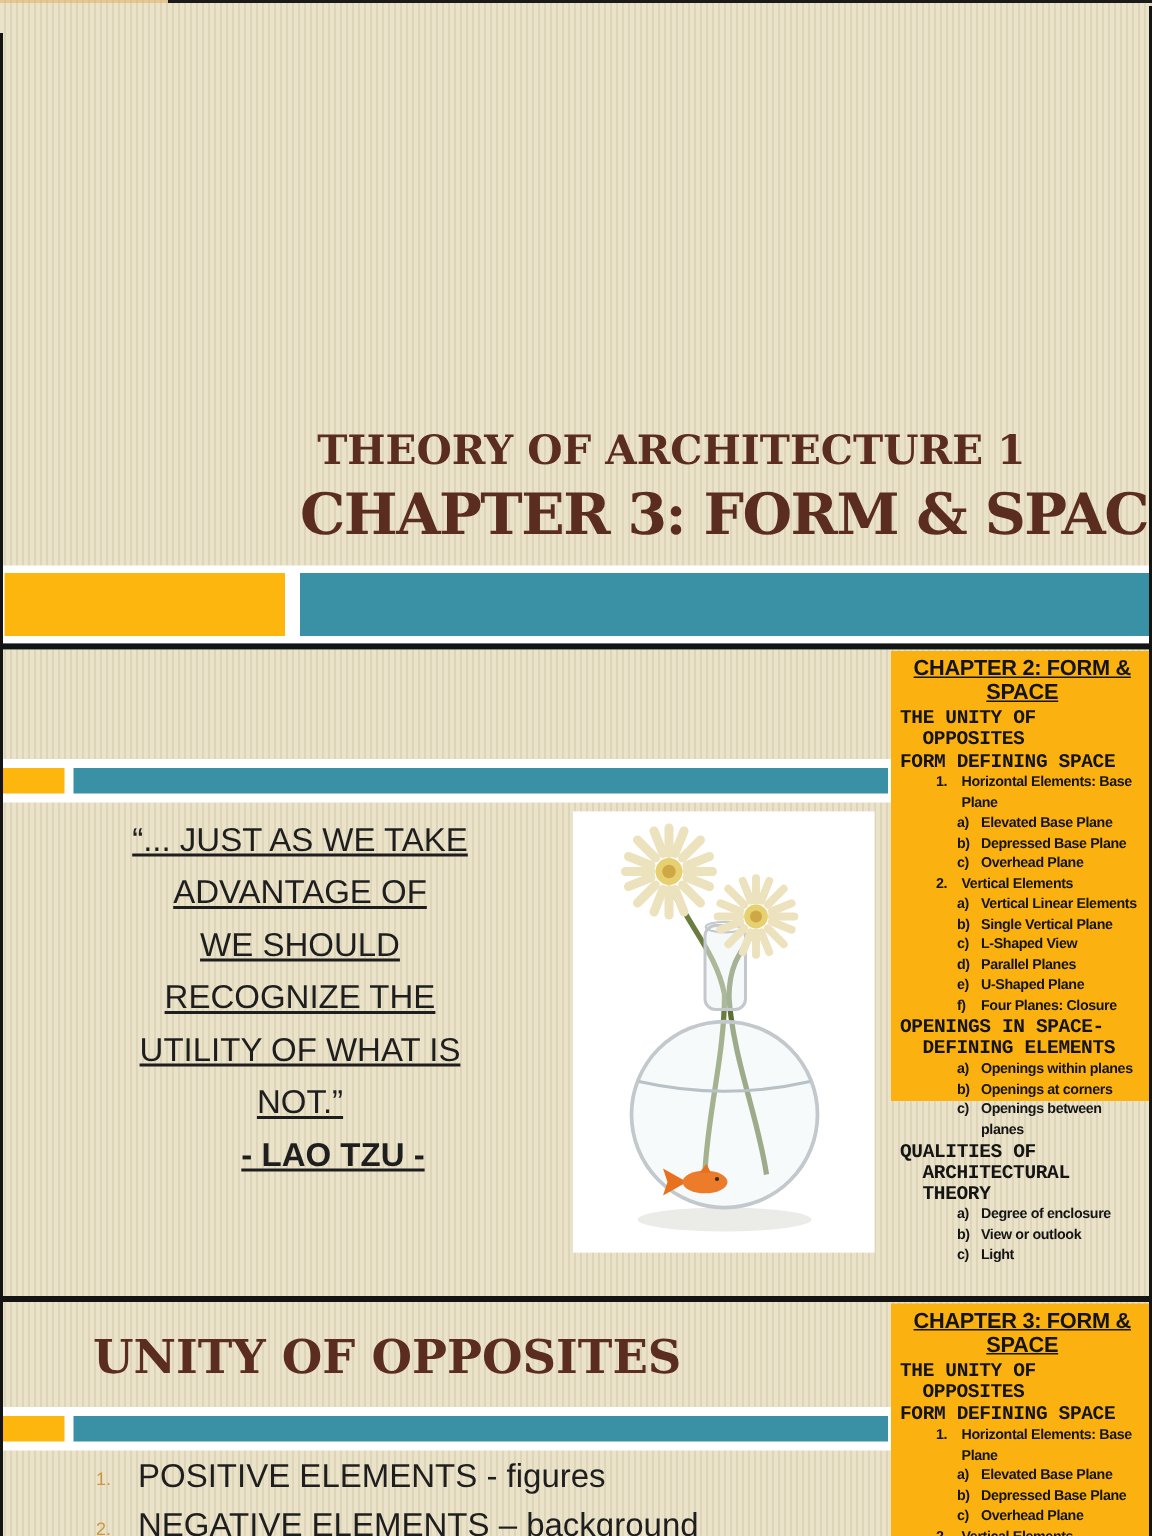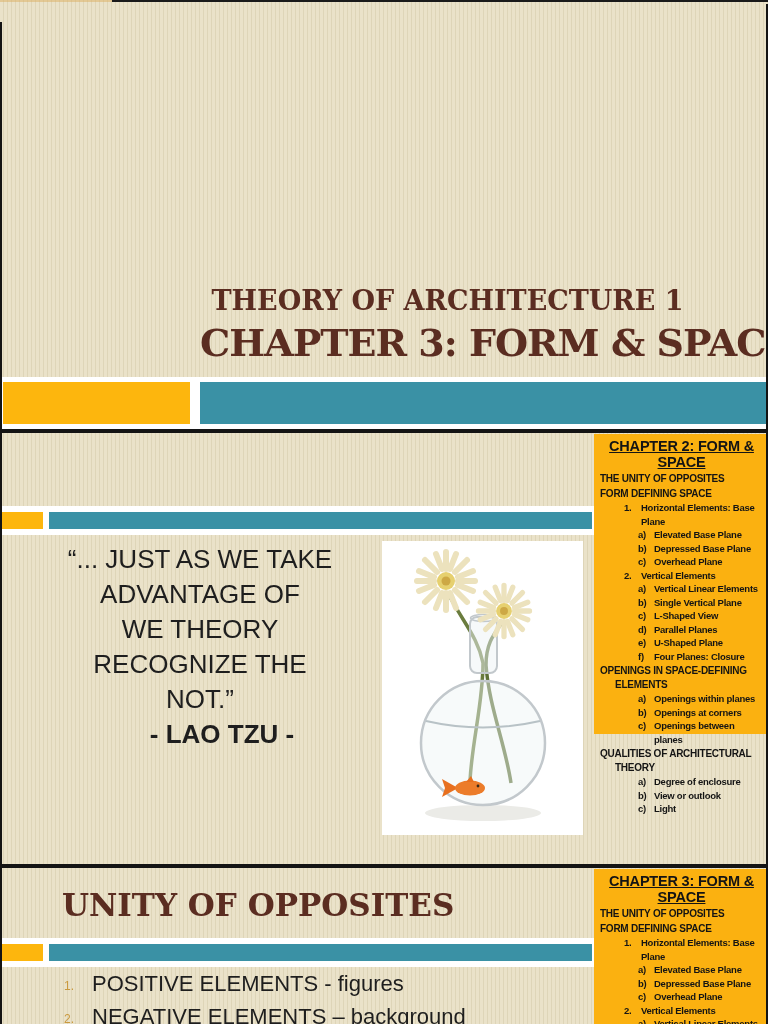--- a/index.html
+++ b/index.html
@@ -35,38 +35,38 @@
 
   
   .h-heading{position:absolute;left:62px;color:#5b2d21;font-family:"DejaVu Serif", serif;
     font-weight:bold;font-size:31px;line-height:36px;white-space:nowrap;}
   .band2{position:absolute;left:0;width:768px;height:29px;background:#ffffff;}
   .band2 .orange{position:absolute;left:0;top:6px;width:43px;height:17px;background:#fdb60d;}
   .band2 .teal{position:absolute;left:49px;top:6px;width:543px;height:17px;background:#3a91a5;}
 
   
   .quote{position:absolute;left:20px;top:109px;width:360px;text-align:center;color:#1e1e1e;
-    font-size:26px;line-height:35px;}
+    font-size:22px;line-height:35px;text-decoration:underline;}
   .quote .attr{font-weight:bold;transform:translateX(22px);text-align:center;}
 
   
   .photo{position:absolute;left:382px;top:108px;width:201px;height:294px;background:#ffffff;}
 
   
   .sidebar{position:absolute;left:594px;top:1px;width:174px;background:#fbb110;color:#141414;
     box-sizing:border-box;padding:4px 5px 8px 6px;z-index:10;}
   #sidebar2{height:300px;}
   #sidebar3{height:168px;}
   .sb-title{font-size:14.5px;line-height:16px;font-weight:bold;text-align:center;letter-spacing:-0.2px;}
   .sb-title span{text-decoration:underline;display:block;}
   .sb-lines{margin-top:2px;}
   .sb-line{display:flex;font-weight:bold;font-size:9.5px;line-height:13.5px;letter-spacing:-0.25px;}
   .sb-line .num{flex:0 0 auto;}
   .sb-line .num:empty{display:none;}
-  .sb-line.lv0{display:block;font-size:10px;line-height:14px;padding-left:15px;text-indent:-15px;margin-top:1px;}
+  .sb-line.lv0{display:block;font-size:13px;line-height:14px;padding-left:15px;text-indent:-15px;margin-top:1px;font-family:Liberation Mono, monospace;}
   .sb-line.lv1{padding-left:24px;}
   .sb-line.lv1 .num{width:17px;}
   .sb-line.lv2{padding-left:38px;}
   .sb-line.lv2 .num{width:16px;}
 
   
   .big-list{position:absolute;left:0;top:103px;width:590px;}
   .big-item{display:flex;align-items:flex-start;padding-left:64px;margin-bottom:7px;}
   .big-item .bnum{width:28px;flex:0 0 auto;font-size:12px;color:#c9993f;margin-top:8px;}
   .big-item .btext{font-size:22px;line-height:26px;color:#1e1e1e;}
@@ -92,22 +92,23 @@
     <div class="band2" style="top:73px;">
       <div class="orange"></div>
       <div class="teal"></div>
     </div>
 
     <div class="quote">
       <div>
 
       <div class="qline">“... JUST AS WE TAKE</div>
           <div class="qline">ADVANTAGE OF</div>
-          <div class="qline">WE THEORY</div>
+          <div class="qline">WE SHOULD</div>
           <div class="qline">RECOGNIZE THE</div>
+          <div class="qline">UTILITY OF WHAT IS</div>
           <div class="qline">NOT.”</div>
         </div>
       <div class="attr">- LAO TZU -</div>
     </div>
 
     <div class="photo">
       <svg width="201" height="294" viewBox="0 0 201 294">
         <rect x="0" y="0" width="201" height="294" fill="#ffffff"></rect>
         <ellipse cx="101" cy="272" rx="58" ry="8" fill="#ebebe7"></ellipse>
 

